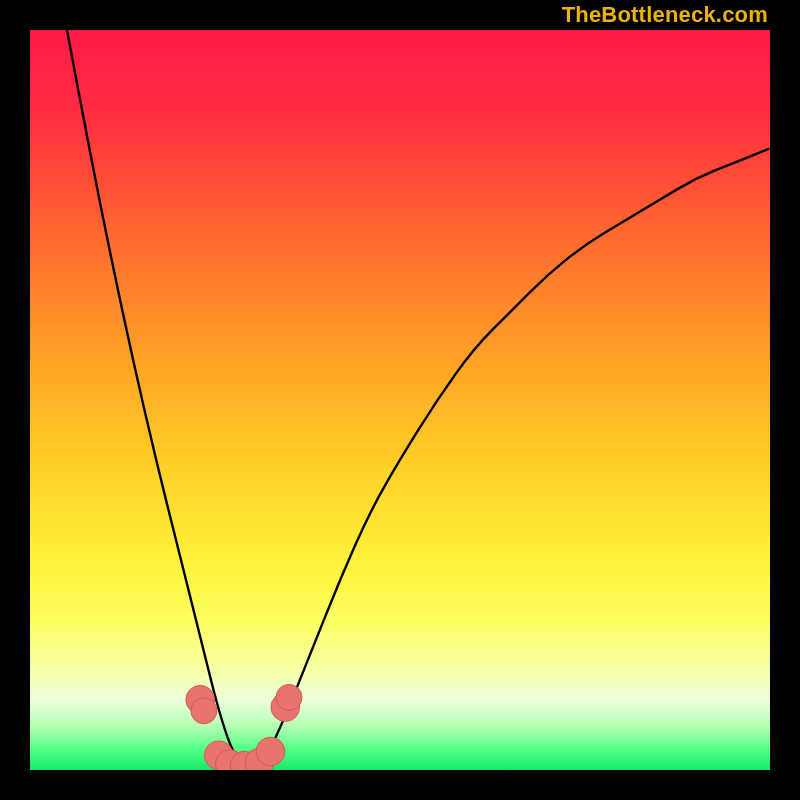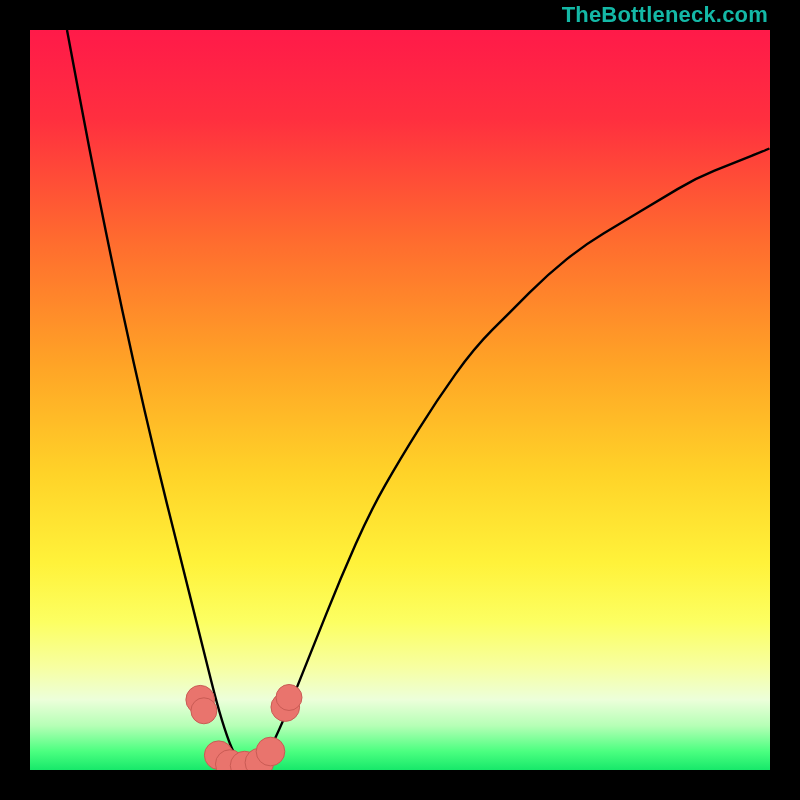--- a/index.html
+++ b/index.html
@@ -40,21 +40,21 @@
     width: 100%;
     height: 100%;
   }
   .watermark {
     position: absolute;
     top: 2px;
     right: 32px;
     font-family: Arial, Helvetica, sans-serif;
     font-size: 22px;
     font-weight: 600;
-    color: #14b8a6;
+    color: #eab308;
     letter-spacing: 0.2px;
   }
 </style>
 </head>
 <body>
 
 <div class="frame">
   <div class="watermark">TheBottleneck.com</div>
 
   <div class="plot">

